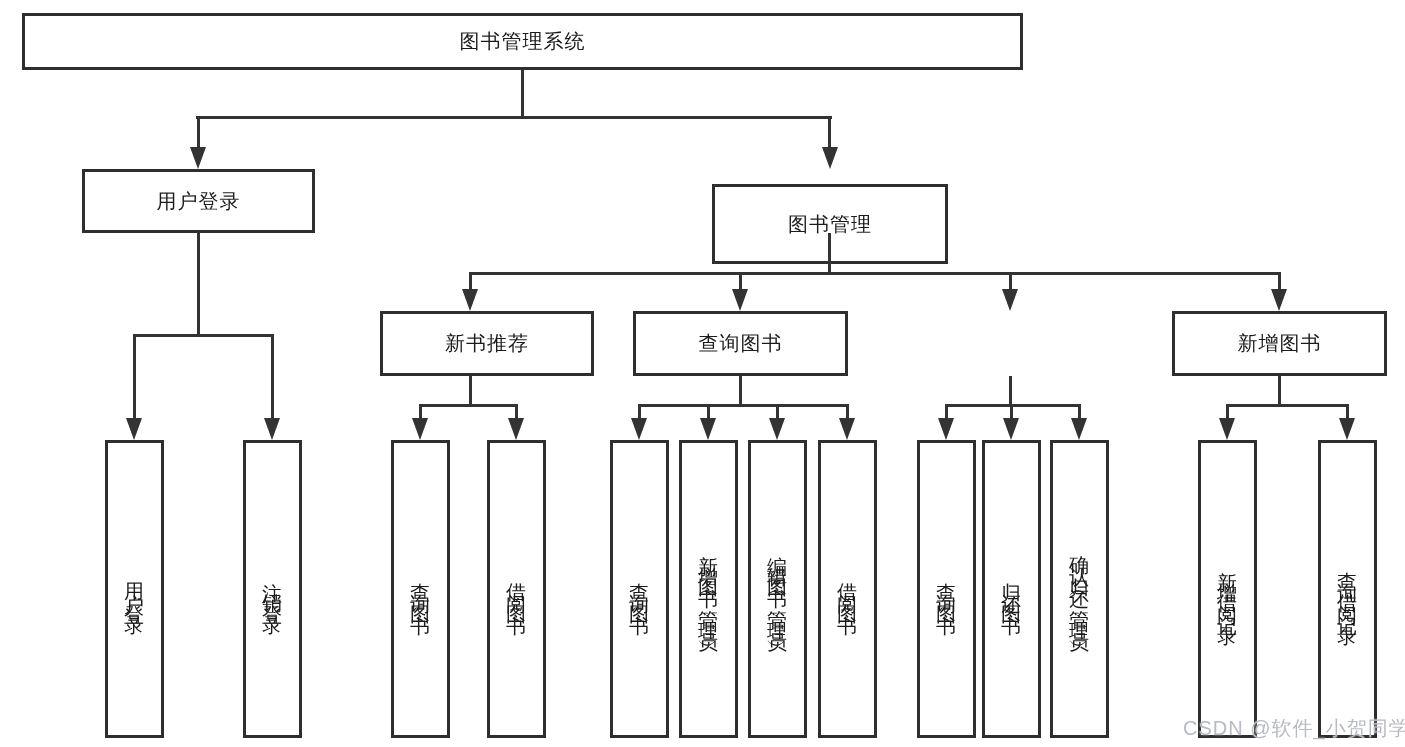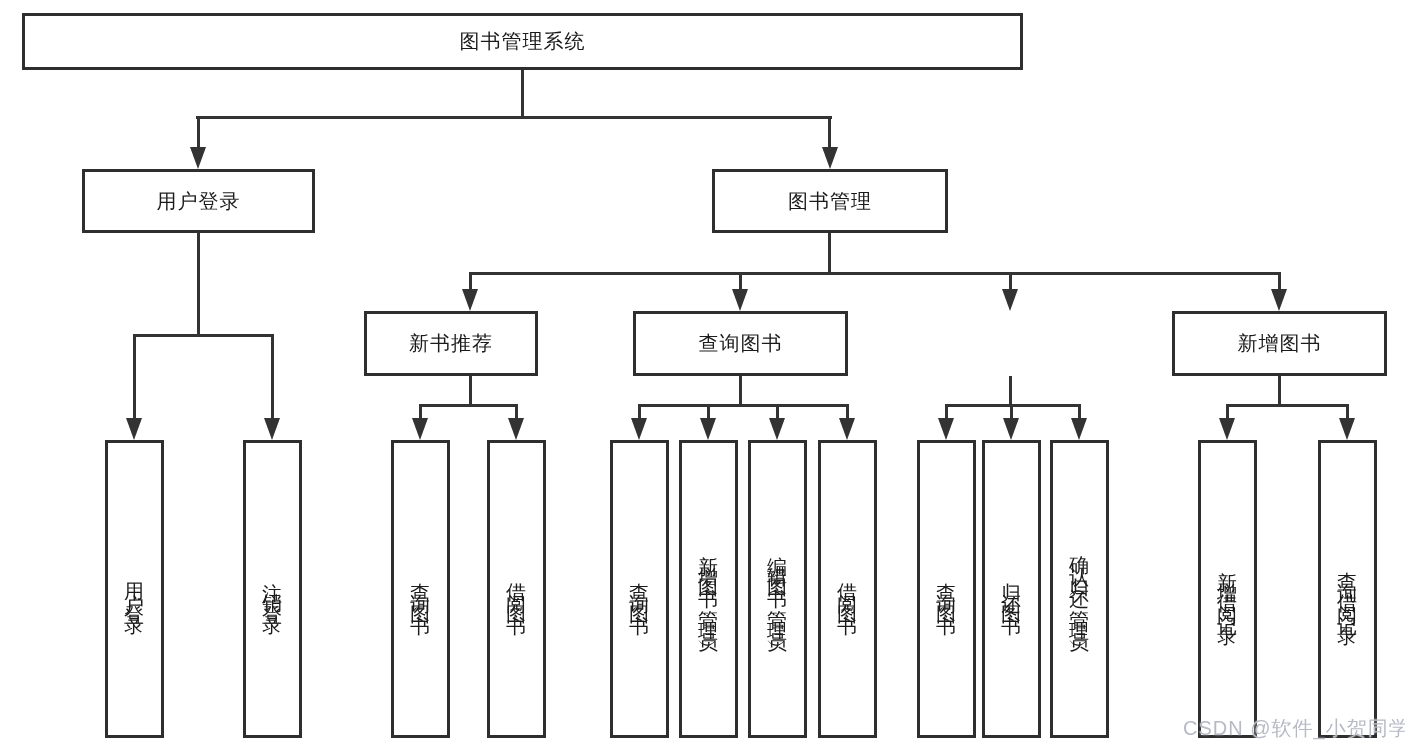--- a/index.html
+++ b/index.html
@@ -31,25 +31,25 @@
 <div class="stage">
 
   <div class="box hbox" style="left:22px;top:13px;width:1001px;height:57px">
     <span>图书管理系统</span>
   </div>
 
   <div class="box hbox" style="left:82px;top:169px;width:233px;height:64px">
     <span>用户登录</span>
   </div>
 
-  <div class="box hbox" style="left:712px;top:169px;width:236px;height:64px">
+  <div class="box hbox" style="left:712px;top:184px;width:236px;height:80px">
     <span>图书管理</span>
   </div>
 
-  <div class="box hbox" style="left:364px;top:311px;width:174px;height:65px">
+  <div class="box hbox" style="left:380px;top:311px;width:214px;height:65px">
     <span>新书推荐</span>
   </div>
 
   <div class="box hbox" style="left:633px;top:311px;width:215px;height:65px">
     <span>查询图书</span>
   </div>
 
 
   <div class="box hbox" style="left:1172px;top:311px;width:215px;height:65px">
     <span>新增图书</span>

